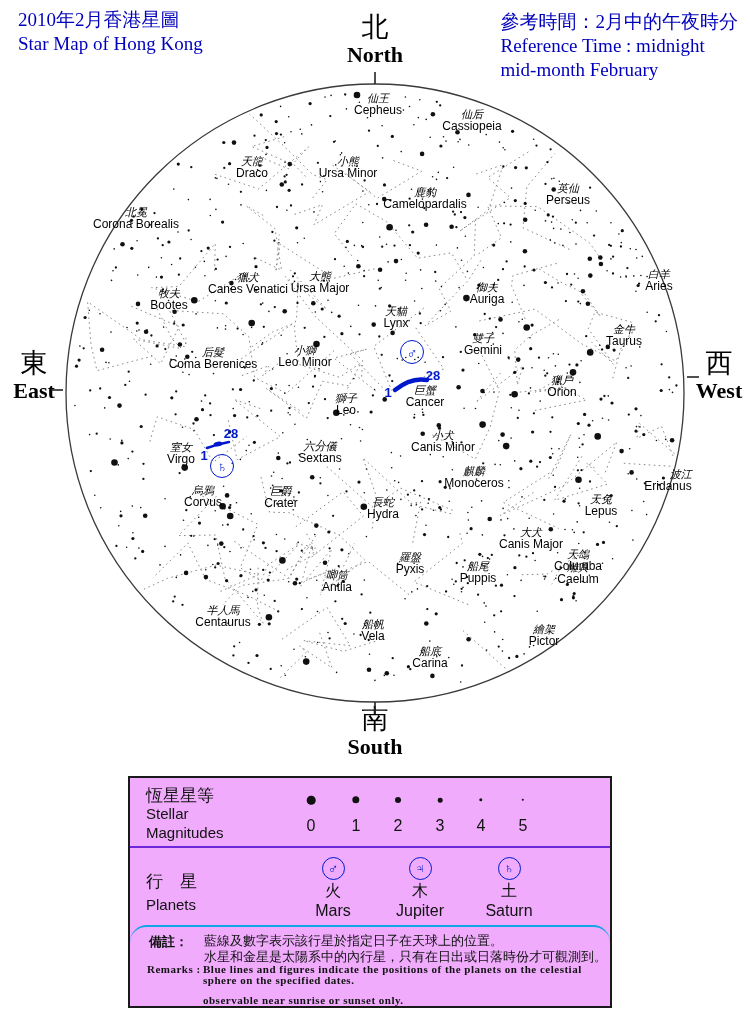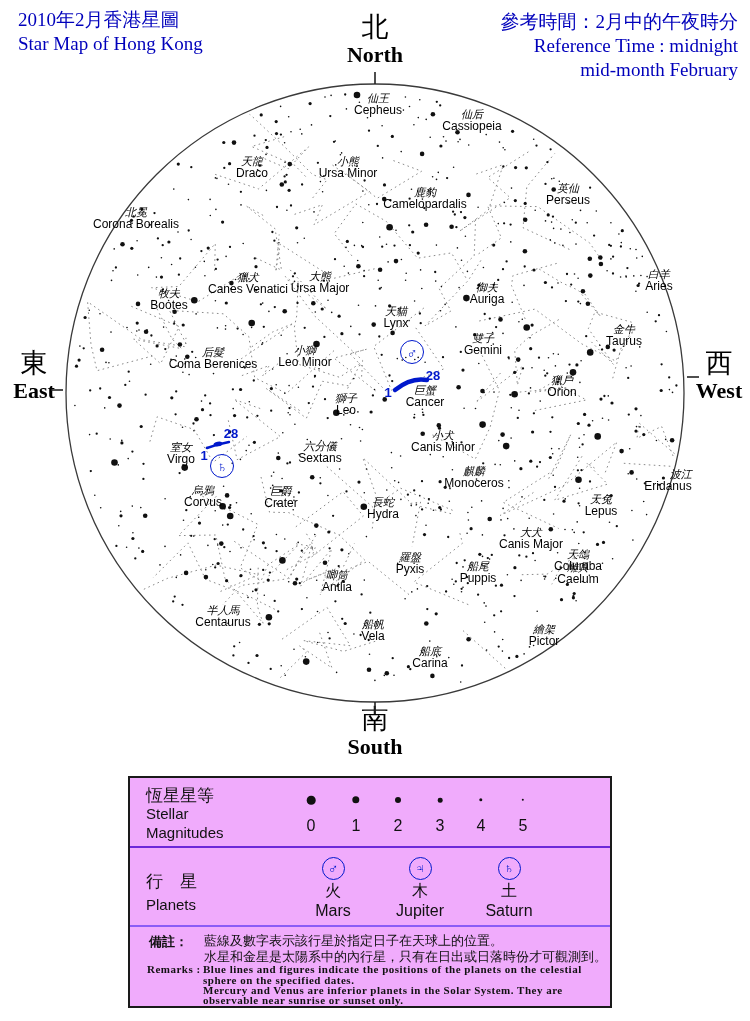--- a/index.html
+++ b/index.html
@@ -1,21 +1,21 @@
 <!DOCTYPE html>
 <html><head>
 <meta charset="utf-8">
 <style>
   html,body{margin:0;padding:0;background:#fff;}
   .page{position:relative;width:750px;height:1021px;background:#fff;overflow:hidden;
         font-family:"Liberation Sans",sans-serif;color:#111;}
   
   .title-block{position:absolute;left:18px;top:8px;color:#0000bb;
         font-family:"Liberation Serif",serif;font-size:19px;line-height:24px;}
-  .ref-block{position:absolute;right:12px;top:10px;color:#0000bb;text-align:right;
+  .ref-block{position:absolute;right:12px;top:10px;color:#0000bb;text-align:left;
         font-family:"Liberation Serif",serif;font-size:19px;line-height:24px;}
   
   .cmp{position:absolute;text-align:center;font-family:"Liberation Serif",serif;color:#000;}
   .cmp .zh{display:block;font-size:27px;line-height:30px;}
   .cmp .en{display:block;font-size:22px;font-weight:bold;line-height:26px;}
   #cmp-n{left:0;right:0;top:12px;}
   #cmp-s{left:0;right:0;top:704px;}
   #cmp-e{left:4px;top:348px;width:60px;}
   #cmp-w{right:0;top:348px;width:62px;}
   
@@ -30,21 +30,21 @@
         color:#0018cc;display:flex;align-items:center;justify-content:center;
         font-size:15px;font-weight:bold;transform:translate(-50%,-50%);background:rgba(255,255,255,.0);}
   .pdate{position:absolute;color:#0018cc;font-size:13px;font-weight:bold;
         transform:translate(-50%,-50%);}
   
   .legend{position:absolute;left:128px;top:776px;width:480px;height:228px;
         border:2px solid #1a1a1a;background:#f0abfc;}
   .lsec{position:relative;}
   #lsec1{height:68px;}
   #lsec2{height:77px;border-top:2px solid #6d28d9;}
-  #lsec3{height:81px;border-top:2px solid #8b5cf6;}
+  #lsec3{height:81px;border-top:2px solid #0ea5e9;border-radius:17px;}
   .ltitle-zh{position:absolute;left:16px;top:6px;font-family:"Liberation Serif",serif;font-size:17px;}
   .ltitle-en{position:absolute;left:16px;font-size:15px;line-height:19px;}
   .magdot{position:absolute;background:#111;border-radius:50%;transform:translate(-50%,-50%);}
   .magnum{position:absolute;font-size:16px;transform:translate(-50%,-50%);}
   .pcol{position:absolute;top:0;width:80px;transform:translateX(-50%);text-align:center;}
   .pcirc{display:inline-block;width:21px;height:21px;border:1.6px solid #0018cc;border-radius:50%;
         color:#0018cc;font-size:14px;font-weight:bold;line-height:21px;text-align:center;margin-top:9px;}
   .pzh{display:block;font-family:"Liberation Serif",serif;font-size:16px;line-height:21px;}
   .pen{display:block;font-size:16px;line-height:20px;}
   .rlab-zh{position:absolute;left:19px;top:6px;font-family:"Liberation Serif",serif;font-size:13px;font-weight:bold;}
@@ -1345,17 +1345,16 @@
       </div>
     </div>
 
     <div class="lsec" id="lsec3">
       <div class="rlab-zh">備註：</div>
       <div class="rzh" style="top:6px">藍線及數字表示該行星於指定日子在天球上的位置。</div>
       <div class="rzh" style="top:22px">水星和金星是太陽系中的內行星，只有在日出或日落時份才可觀測到。</div>
       <div class="rlab-en">Remarks :</div>
       <div class="ren" style="top:37px">Blue lines and figures indicate the positions of the planets on the celestial</div>
       <div class="ren" style="top:48px">sphere on the specified dates.</div>
-      <div class="ren" style="top:58px">Mercury and Venus are inferior planets in the Solar System.  They are</div>
       <div class="ren" style="top:68px">observable near sunrise or sunset only.</div>
     </div>
   </div>
 </div>
 
 </body></html>

